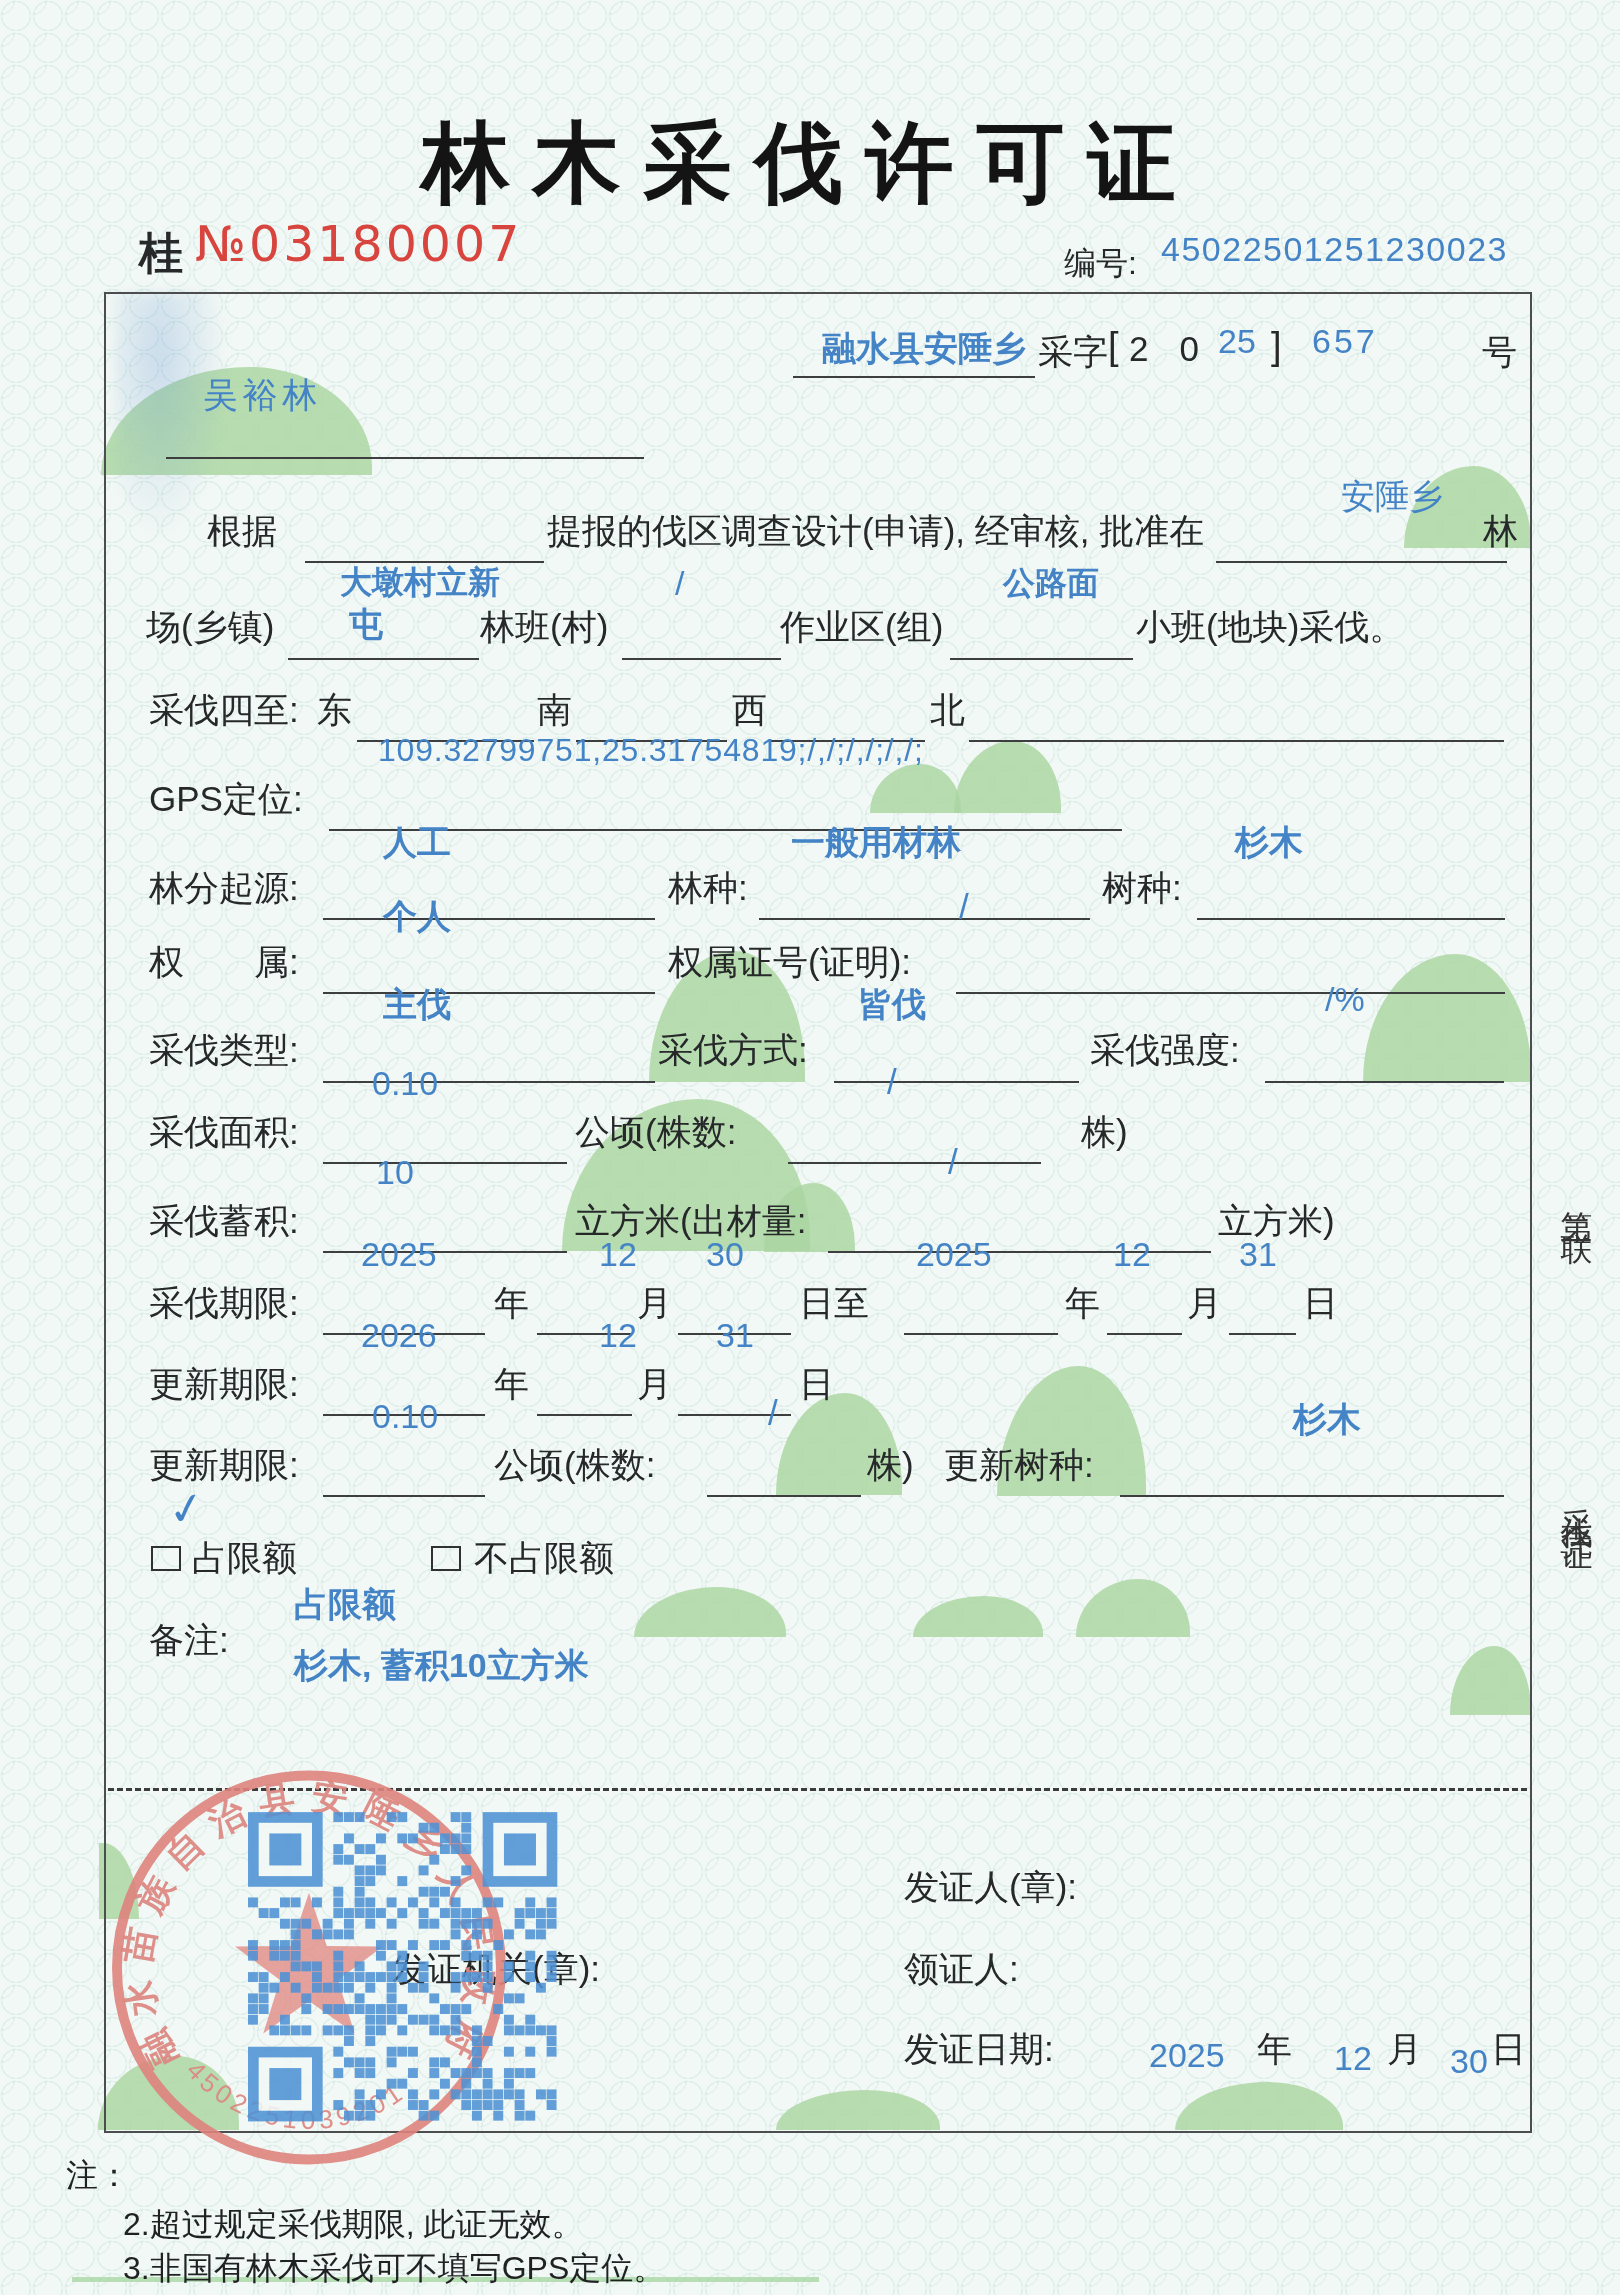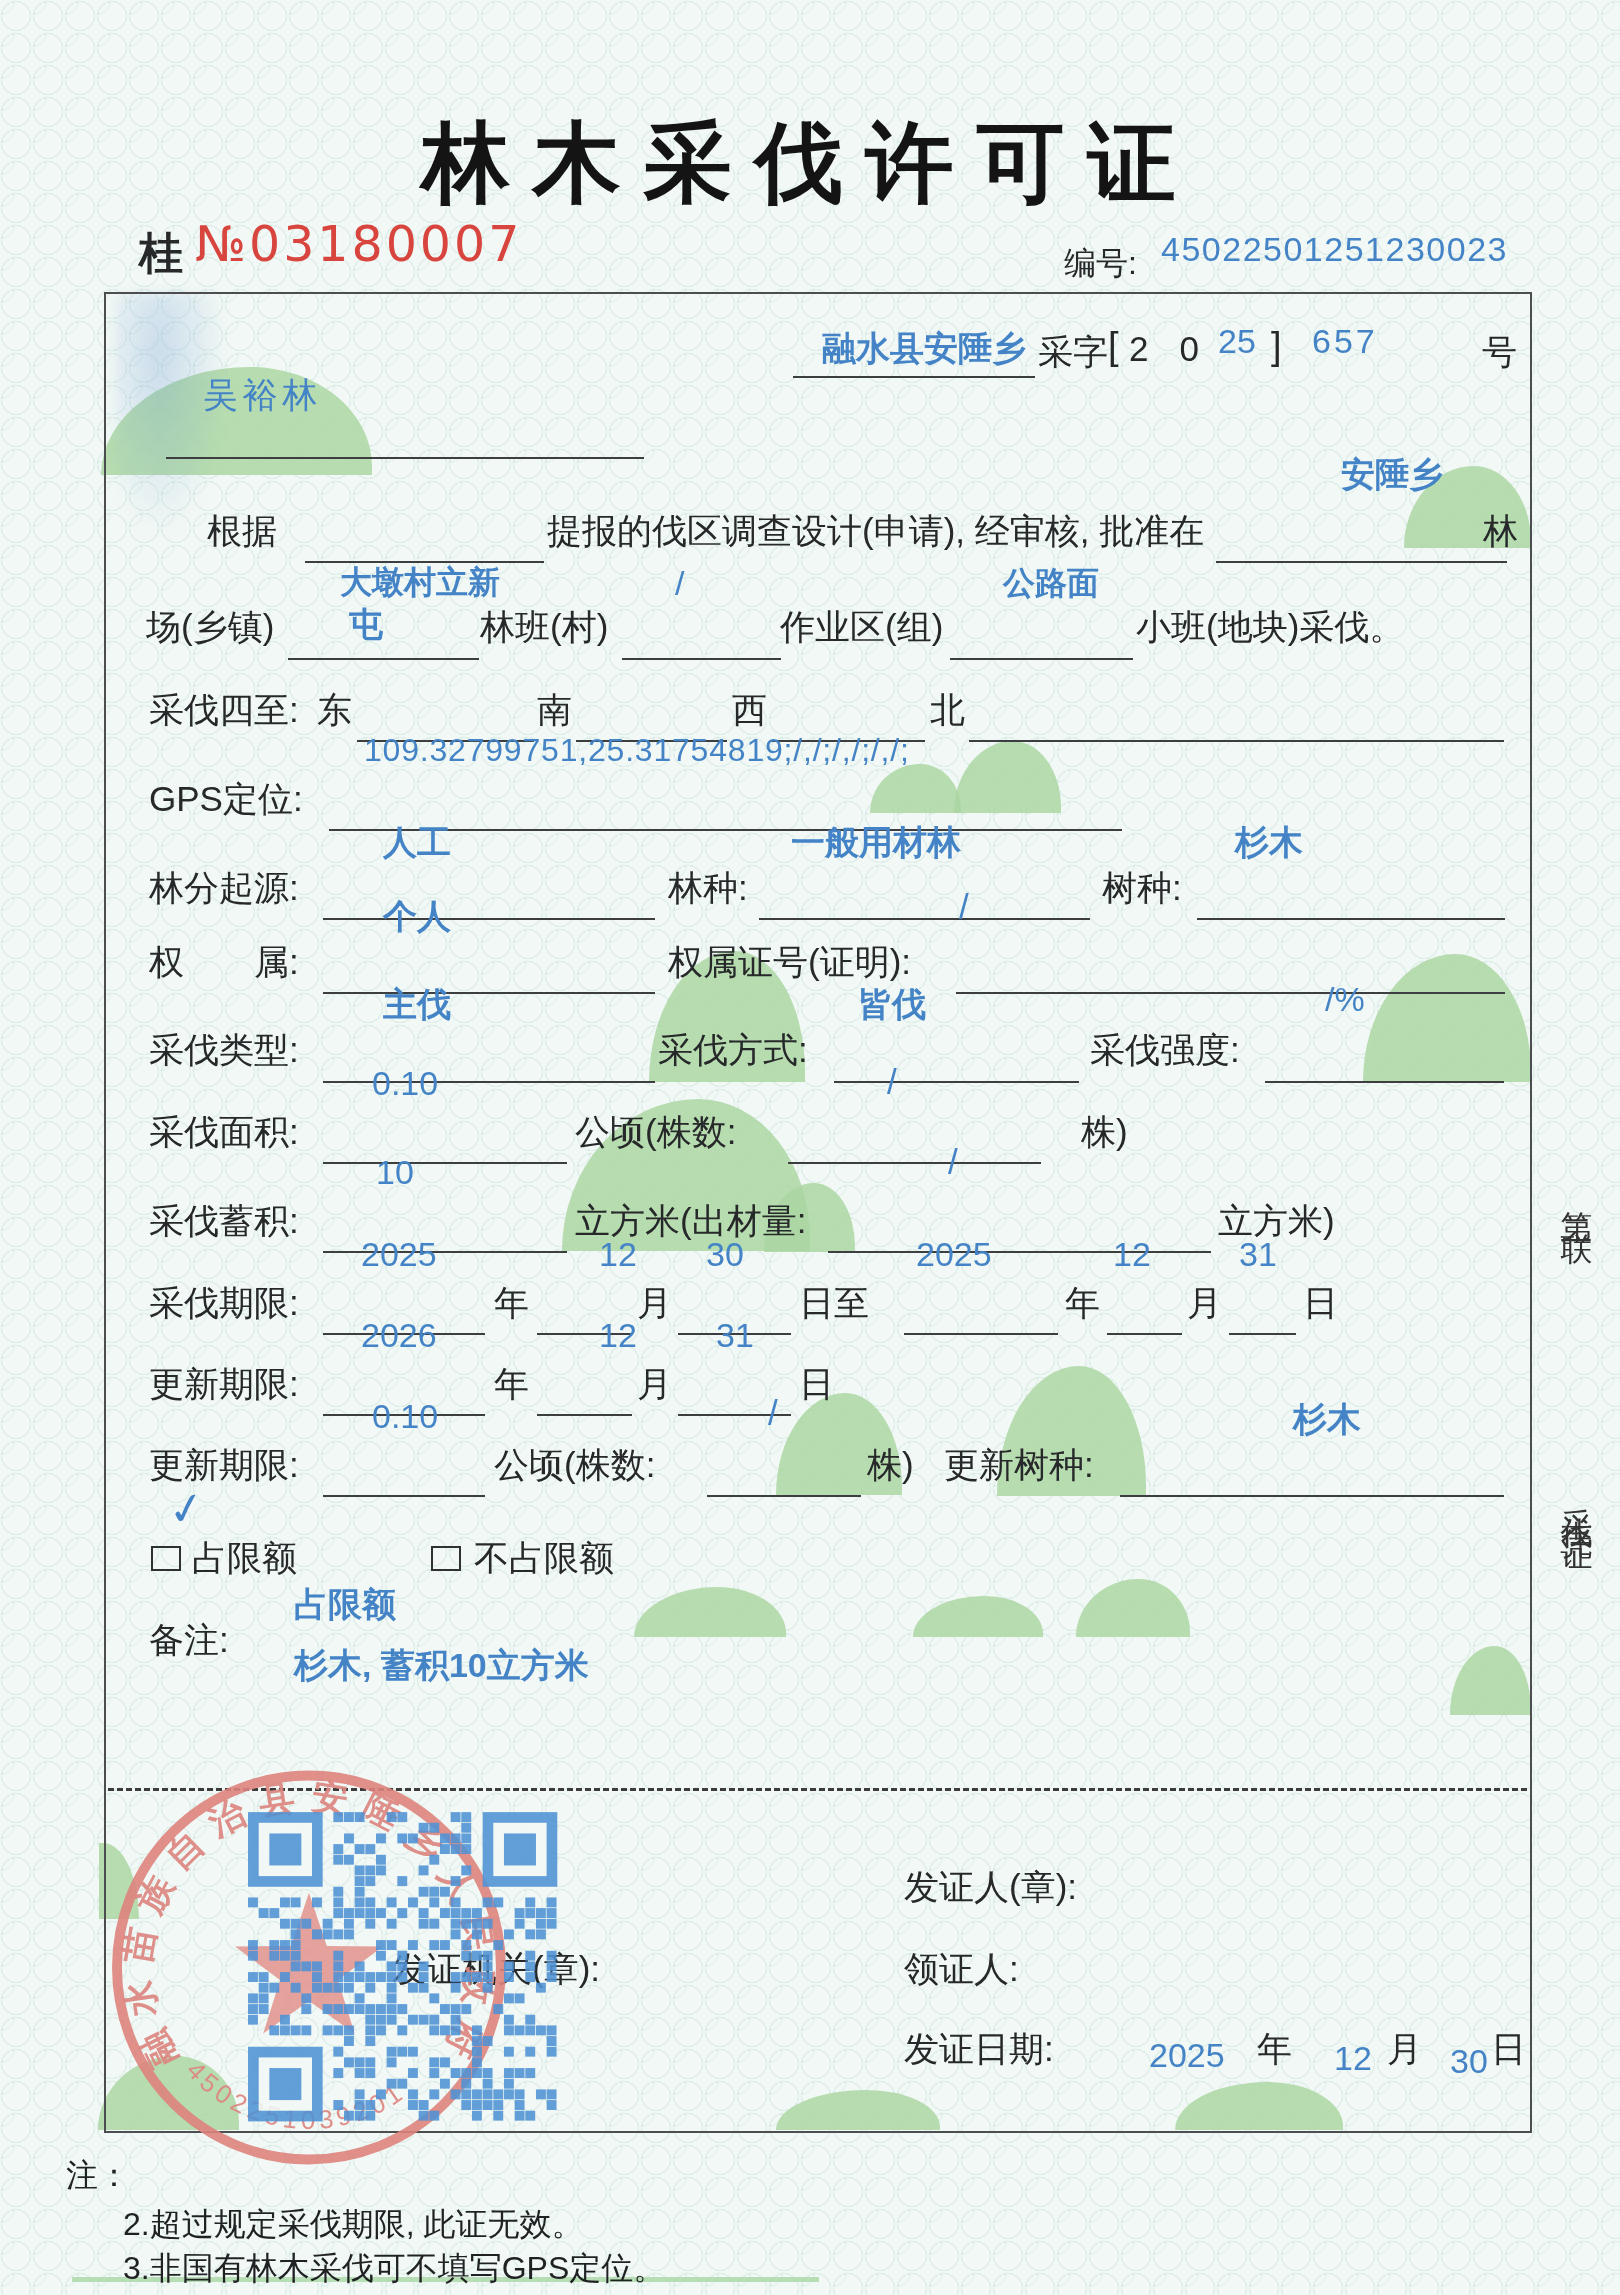--- a/index.html
+++ b/index.html
@@ -69,21 +69,21 @@
   <span class="val" style="left:1312px;top:322px;letter-spacing:3px;">657</span>
   <span class="lab" style="left:1482px;top:329px;">号</span>
 
   <span class="val" style="left:203px;top:372px;font-size:35px;letter-spacing:4.6px;">吴裕林</span>
   <div class="ul" style="left:166px;top:457px;width:478px;"></div>
 
   <span class="lab" style="left:207px;top:508px;">根据</span>
   <div class="ul" style="left:305px;top:561px;width:239px;"></div>
   <span class="lab" style="left:547px;top:508px;">提报的伐区调查设计(申请), 经审核, 批准在</span>
   <div class="ul" style="left:1216px;top:561px;width:291px;"></div>
-  <span class="val" style="left:1341px;top:452px;font-weight:700;">安陲乡</span>
+  <span class="val" style="left:1341px;top:474px;font-weight:400;">安陲乡</span>
   <span class="lab" style="left:1483px;top:508px;">林</span>
 
   <span class="lab" style="left:146px;top:604px;">场(乡镇)</span>
   <span class="val" style="left:340px;top:561px;font-size:32px;font-weight:600;">大墩村立新</span>
   <span class="val" style="left:349px;top:602px;font-weight:600;">屯</span>
   <div class="ul" style="left:288px;top:658px;width:191px;"></div>
   <span class="lab" style="left:480px;top:604px;">林班(村)</span>
   <span class="val" style="left:675px;top:564px;">/</span>
   <div class="ul" style="left:622px;top:658px;width:159px;"></div>
   <span class="lab" style="left:780px;top:604px;">作业区(组)</span>
@@ -95,21 +95,21 @@
   <span class="lab" style="left:317px;top:687px;">东</span>
   <div class="ul" style="left:357px;top:740px;width:177px;"></div>
   <span class="lab" style="left:537px;top:687px;">南</span>
   <div class="ul" style="left:576px;top:740px;width:151px;"></div>
   <span class="lab" style="left:732px;top:687px;">西</span>
   <div class="ul" style="left:771px;top:740px;width:154px;"></div>
   <span class="lab" style="left:930px;top:687px;">北</span>
   <div class="ul" style="left:969px;top:740px;width:535px;"></div>
 
   <span class="lab" style="left:149px;top:776px;">GPS定位:</span>
-  <span class="val" style="left:364px;top:732px;font-size:32px;letter-spacing:0.8px;">109.32799751,25.31754819;/,/;/,/;/,/;</span>
+  <span class="val" style="left:378px;top:732px;font-size:32px;letter-spacing:0.8px;">109.32799751,25.31754819;/,/;/,/;/,/;</span>
   <div class="ul" style="left:329px;top:829px;width:793px;"></div>
 
   <span class="lab" style="left:149px;top:865px;">林分起源:</span>
   <span class="val" style="left:383px;top:820px;font-weight:600;">人工</span>
   <div class="ul" style="left:323px;top:918px;width:332px;"></div>
   <span class="lab" style="left:668px;top:865px;">林种:</span>
   <span class="val" style="left:791px;top:820px;font-weight:600;">一般用材林</span>
   <div class="ul" style="left:759px;top:918px;width:331px;"></div>
   <span class="lab" style="left:1102px;top:865px;">树种:</span>
   <span class="val" style="left:1235px;top:820px;font-weight:600;">杉木</span>

